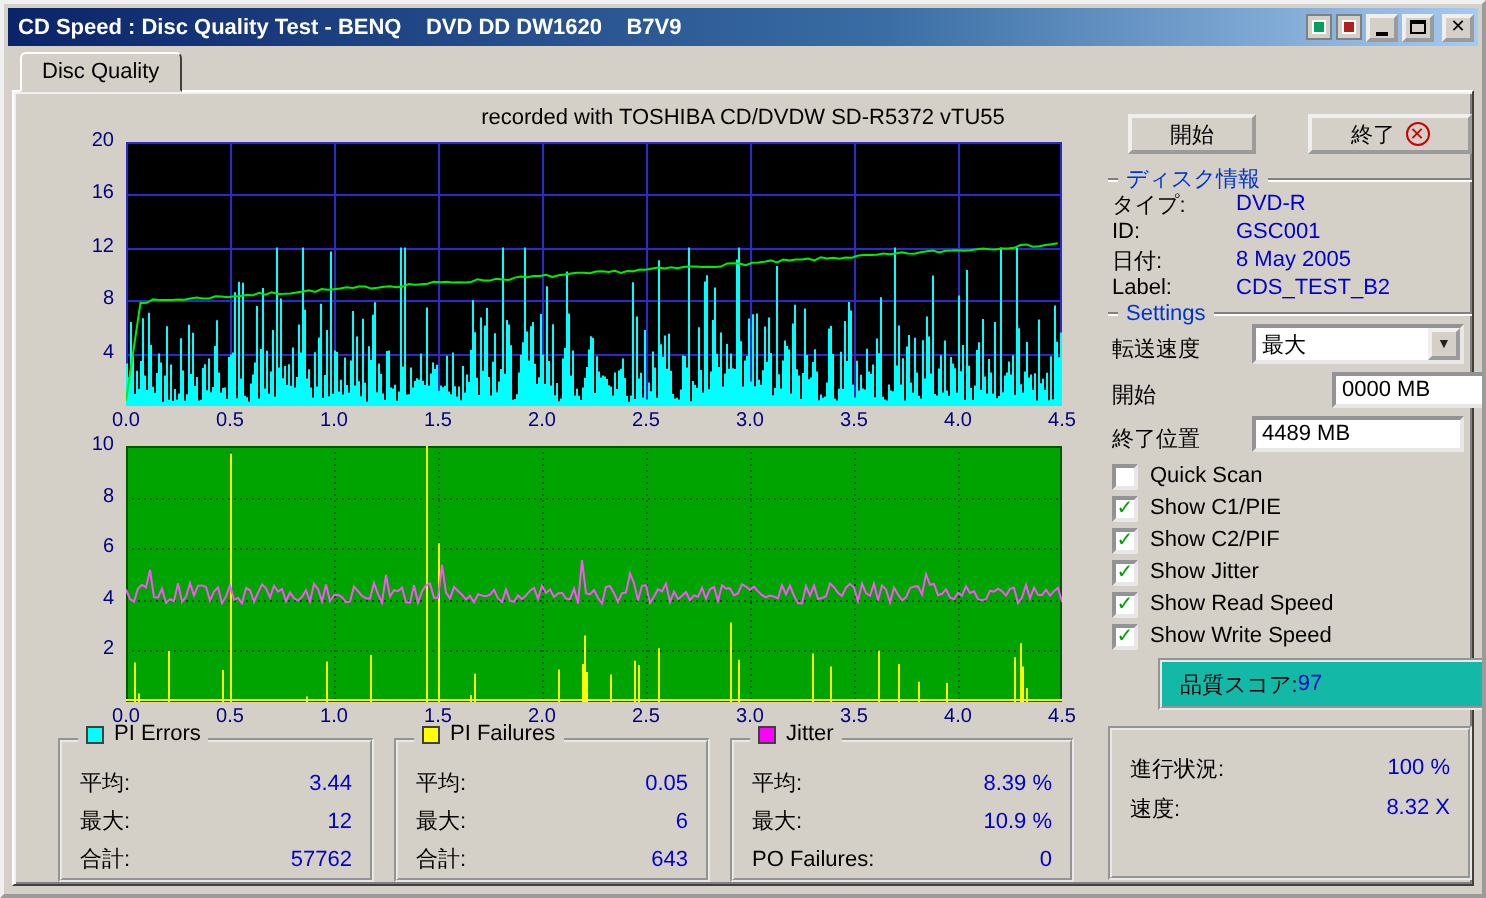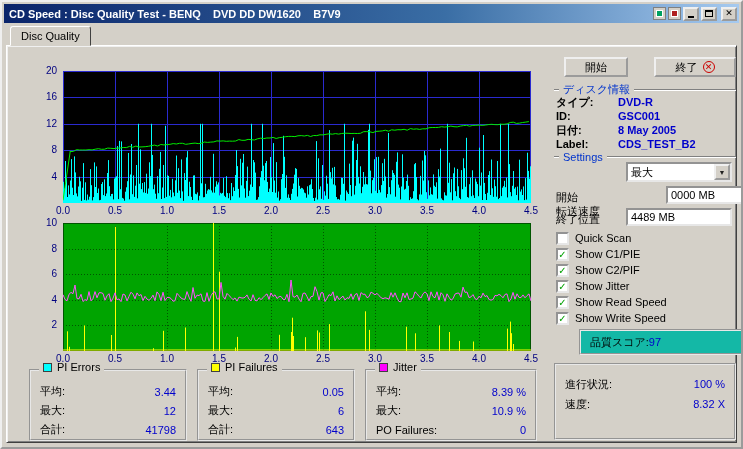--- a/index.html
+++ b/index.html
@@ -58,25 +58,25 @@
           text-align:center;}
   .section-header{position:absolute;display:flex;align-items:center;color:#0033cc;
                   font-size:11px;gap:4px;}
   .section-header::before{content:"";width:5px;border-top:1px solid #808080;
                   border-bottom:1px solid #fff;height:0;}
   .section-header::after{content:"";flex:1;border-top:1px solid #808080;
                   border-bottom:1px solid #fff;height:0;}
   #disc-header{left:547px;top:36px;width:182px;}
   #settings-header{left:547px;top:105px;width:182px;}
   #disc-info-rows{position:absolute;left:549px;top:49px;width:180px;font-size:11px;}
-  .info-row{height:14px;display:flex;align-items:center;font-weight:bold;}
+  .info-row{height:14px;display:flex;align-items:center;}
   .il{width:62px;color:#000;}
   .iv{color:#0000cc;}
   .field-label{position:absolute;font-size:11px;color:#000;}
-  #lbl-transfer{left:549px;top:121px;margin-top:37px;}
+  #lbl-transfer{left:549px;top:121px;}
   #lbl-start{left:549px;top:144px;}
   #lbl-end{left:549px;top:166px;}
   #combo-transfer{position:absolute;left:619px;top:116px;width:106px;height:20px;
        background:#fff;border:2px inset #e7e7e7;display:flex;align-items:center;font-size:11px;}
   .combo-val{flex:1;padding-left:3px;}
   .combo-btn{width:16px;align-self:stretch;background:#d4d0c8;border:2px outset #efefef;
        font-size:7px;display:flex;align-items:center;justify-content:center;color:#222;}
   input{position:absolute;width:106px;height:18px;background:#fff;border:2px inset #e7e7e7;
        font-size:11px;padding:0 3px;color:#000;}
   #input-start{left:619px;top:140px;margin-left:40px;}
@@ -115,20 +115,21 @@
           <span class="g-x">✕</span>
         </button>
     </div>
   </div>
 
   <div id="tab">
     <span>Disc Quality</span>
   </div>
 
   <div id="page">
+    <div class="note">recorded with TOSHIBA CD/DVDW SD-R5372 vTU55</div>
 
     <div id="chart1" class="chart"><svg width="468" height="132">
           <rect x="0.5" y="0.5" width="467" height="131" fill="#000000" stroke="#2a2ad0"></rect>
           <path d="M0.5 0V132M52.5 0V132M104.5 0V132M156.5 0V132M208.5 0V132M260.5 0V132M312.5 0V132M364.5 0V132M416.5 0V132M468.5 0V132M0 106.5H468M0 79.5H468M0 53.5H468M0 26.5H468M0 0.5H468" stroke="#2a2ad0" fill="none"></path>
           <path d="M0.5 132L0.5 110.8M1.5 132L1.5 117.6M2.5 132L2.5 90.0M3.5 132L3.5 106.9M4.5 132L4.5 126.0M5.5 132L5.5 114.4M6.5 132L6.5 123.4M7.5 132L7.5 109.5M8.5 132L8.5 88.1M9.5 132L9.5 116.7M10.5 132L10.5 124.0M11.5 132L11.5 85.4M12.5 132L12.5 101.4M13.5 132L13.5 122.4M14.5 132L14.5 125.4M15.5 132L15.5 115.5M16.5 132L16.5 105.8M17.5 132L17.5 110.3M18.5 132L18.5 129.9M19.5 132L19.5 116.7M20.5 132L20.5 92.1M21.5 132L21.5 128.9M22.5 132L22.5 111.3M23.5 132L23.5 129.4M24.5 132L24.5 123.5M25.5 132L25.5 128.7M26.5 132L26.5 125.7M27.5 132L27.5 98.1M28.5 132L28.5 114.2M29.5 132L29.5 129.4M30.5 132L30.5 126.1M31.5 132L31.5 91.4M32.5 132L32.5 116.0M33.5 132L33.5 95.4M34.5 132L34.5 122.0M35.5 132L35.5 117.5M36.5 132L36.5 129.2M37.5 132L37.5 128.9M38.5 132L38.5 113.0M39.5 132L39.5 111.1M40.5 132L40.5 124.1M41.5 132L41.5 108.3M42.5 132L42.5 125.1M43.5 132L43.5 122.5M44.5 132L44.5 102.0M45.5 132L45.5 89.1M46.5 132L46.5 115.2M47.5 132L47.5 125.2M48.5 132L48.5 123.0M49.5 132L49.5 122.8M50.5 132L50.5 128.4M51.5 132L51.5 107.5M52.5 132L52.5 106.2M53.5 132L53.5 105.3M54.5 132L54.5 75.1M55.5 132L55.5 128.1M56.5 132L56.5 69.9M57.5 132L57.5 118.2M58.5 132L58.5 70.4M59.5 132L59.5 126.9M60.5 132L60.5 127.6M61.5 132L61.5 129.7M62.5 132L62.5 120.7M63.5 132L63.5 116.3M64.5 132L64.5 110.2M65.5 132L65.5 82.0M66.5 132L66.5 128.3M67.5 132L67.5 103.5M68.5 132L68.5 73.0M69.5 132L69.5 123.2M70.5 132L70.5 104.4M71.5 132L71.5 125.9M72.5 132L72.5 114.7M73.5 132L73.5 94.0M74.5 132L74.5 127.3M75.5 132L75.5 52.8M76.5 132L76.5 112.7M77.5 132L77.5 78.3M78.5 132L78.5 118.1M79.5 132L79.5 112.0M80.5 132L80.5 121.4M81.5 132L81.5 111.1M82.5 132L82.5 121.9M83.5 132L83.5 102.7M84.5 132L84.5 122.7M85.5 132L85.5 117.5M86.5 132L86.5 91.3M87.5 132L87.5 105.2M88.5 132L88.5 52.8M89.5 132L89.5 83.9M90.5 132L90.5 118.2M91.5 132L91.5 113.6M92.5 132L92.5 122.7M93.5 132L93.5 127.8M94.5 132L94.5 105.1M95.5 132L95.5 122.2M96.5 132L96.5 97.8M97.5 132L97.5 80.9M98.5 132L98.5 128.0M99.5 132L99.5 116.5M100.5 132L100.5 94.0M101.5 132L101.5 127.1M102.5 132L102.5 54.8M103.5 132L103.5 125.9M104.5 132L104.5 104.2M105.5 132L105.5 104.9M106.5 132L106.5 124.7M107.5 132L107.5 118.9M108.5 132L108.5 126.3M109.5 132L109.5 107.8M110.5 132L110.5 121.5M111.5 132L111.5 125.2M112.5 132L112.5 109.3M113.5 132L113.5 84.5M114.5 132L114.5 121.8M115.5 132L115.5 97.2M116.5 132L116.5 119.6M117.5 132L117.5 127.1M118.5 132L118.5 88.4M119.5 132L119.5 120.4M120.5 132L120.5 129.8M121.5 132L121.5 102.1M122.5 132L122.5 109.0M123.5 132L123.5 86.4M124.5 132L124.5 80.1M125.5 132L125.5 125.1M126.5 132L126.5 110.7M127.5 132L127.5 116.0M128.5 132L128.5 125.8M129.5 132L129.5 129.0M130.5 132L130.5 104.5M131.5 132L131.5 104.3M132.5 132L132.5 122.8M133.5 132L133.5 123.3M134.5 132L134.5 121.4M135.5 132L135.5 129.4M136.5 132L136.5 124.8M137.5 132L137.5 52.8M138.5 132L138.5 112.3M139.5 132L139.5 52.8M140.5 132L140.5 126.3M141.5 132L141.5 126.1M142.5 132L142.5 112.8M143.5 132L143.5 122.8M144.5 132L144.5 119.5M145.5 132L145.5 118.1M146.5 132L146.5 118.7M147.5 132L147.5 105.8M148.5 132L148.5 119.4M149.5 132L149.5 121.5M150.5 132L150.5 82.8M151.5 132L151.5 121.7M152.5 132L152.5 115.7M153.5 132L153.5 110.3M154.5 132L154.5 113.5M155.5 132L155.5 111.4M156.5 132L156.5 124.4M157.5 132L157.5 121.8M158.5 132L158.5 122.6M159.5 132L159.5 121.9M160.5 132L160.5 106.9M161.5 132L161.5 124.8M162.5 132L162.5 126.1M163.5 132L163.5 105.2M164.5 132L164.5 122.1M165.5 132L165.5 127.2M166.5 132L166.5 122.2M167.5 132L167.5 129.1M168.5 132L168.5 112.0M169.5 132L169.5 125.2M170.5 132L170.5 116.3M171.5 132L171.5 120.0M172.5 132L172.5 104.0M173.5 132L173.5 79.1M174.5 132L174.5 95.1M175.5 132L175.5 117.9M176.5 132L176.5 126.5M177.5 132L177.5 87.8M178.5 132L178.5 114.4M179.5 132L179.5 91.7M180.5 132L180.5 83.0M181.5 132L181.5 117.5M182.5 132L182.5 126.7M183.5 132L183.5 109.9M184.5 132L184.5 95.6M185.5 132L185.5 125.1M186.5 132L186.5 119.7M187.5 132L187.5 113.5M188.5 132L188.5 52.8M189.5 132L189.5 115.9M190.5 132L190.5 89.0M191.5 132L191.5 91.3M192.5 132L192.5 101.6M193.5 132L193.5 128.9M194.5 132L194.5 128.5M195.5 132L195.5 126.1M196.5 132L196.5 115.3M197.5 132L197.5 106.4M198.5 132L198.5 100.1M199.5 132L199.5 52.8M200.5 132L200.5 94.7M201.5 132L201.5 109.2M202.5 132L202.5 92.1M203.5 132L203.5 90.0M204.5 132L204.5 110.9M205.5 132L205.5 121.0M206.5 132L206.5 117.6M207.5 132L207.5 86.0M208.5 132L208.5 106.2M209.5 132L209.5 121.0M210.5 132L210.5 72.1M211.5 132L211.5 109.5M212.5 132L212.5 121.7M213.5 132L213.5 91.1M214.5 132L214.5 126.6M215.5 132L215.5 120.5M216.5 132L216.5 129.6M217.5 132L217.5 128.2M218.5 132L218.5 108.2M219.5 132L219.5 103.0M220.5 132L220.5 64.8M221.5 132L221.5 85.8M222.5 132L222.5 116.9M223.5 132L223.5 104.3M224.5 132L224.5 126.7M225.5 132L225.5 123.4M226.5 132L226.5 126.9M227.5 132L227.5 129.0M228.5 132L228.5 122.8M229.5 132L229.5 117.9M230.5 132L230.5 112.5M231.5 132L231.5 103.7M232.5 132L232.5 97.1M233.5 132L233.5 97.9M234.5 132L234.5 125.5M235.5 132L235.5 107.1M236.5 132L236.5 114.8M237.5 132L237.5 117.8M238.5 132L238.5 116.8M239.5 132L239.5 117.2M240.5 132L240.5 118.5M241.5 132L241.5 121.6M242.5 132L242.5 122.3M243.5 132L243.5 126.7M244.5 132L244.5 115.3M245.5 132L245.5 123.5M246.5 132L246.5 114.2M247.5 132L247.5 113.4M248.5 132L248.5 108.2M249.5 132L249.5 118.0M250.5 132L250.5 127.0M251.5 132L251.5 129.9M252.5 132L252.5 126.7M253.5 132L253.5 70.1M254.5 132L254.5 128.5M255.5 132L255.5 87.3M256.5 132L256.5 118.3M257.5 132L257.5 115.4M258.5 132L258.5 127.8M259.5 132L259.5 94.0M260.5 132L260.5 128.8M261.5 132L261.5 120.3M262.5 132L262.5 124.6M263.5 132L263.5 104.7M264.5 132L264.5 112.7M265.5 132L265.5 127.9M266.5 132L266.5 59.1M267.5 132L267.5 101.1M268.5 132L268.5 107.4M269.5 132L269.5 96.8M270.5 132L270.5 113.4M271.5 132L271.5 95.9M272.5 132L272.5 114.4M273.5 132L273.5 126.0M274.5 132L274.5 128.3M275.5 132L275.5 127.9M276.5 132L276.5 128.7M277.5 132L277.5 123.7M278.5 132L278.5 106.7M279.5 132L279.5 107.0M280.5 132L280.5 112.8M281.5 132L281.5 52.8M282.5 132L282.5 129.6M283.5 132L283.5 119.5M284.5 132L284.5 121.4M285.5 132L285.5 123.0M286.5 132L286.5 92.6M287.5 132L287.5 114.0M288.5 132L288.5 125.2M289.5 132L289.5 69.7M290.5 132L290.5 66.6M291.5 132L291.5 123.6M292.5 132L292.5 114.8M293.5 132L293.5 89.0M294.5 132L294.5 72.8M295.5 132L295.5 105.9M296.5 132L296.5 112.5M297.5 132L297.5 95.3M298.5 132L298.5 122.2M299.5 132L299.5 115.8M300.5 132L300.5 101.0M301.5 132L301.5 113.4M302.5 132L302.5 105.7M303.5 132L303.5 113.1M304.5 132L304.5 113.5M305.5 132L305.5 58.8M306.5 132L306.5 52.8M307.5 132L307.5 99.6M308.5 132L308.5 122.3M309.5 132L309.5 109.2M310.5 132L310.5 107.0M311.5 132L311.5 88.2M312.5 132L312.5 119.8M313.5 132L313.5 86.1M314.5 132L314.5 122.1M315.5 132L315.5 85.8M316.5 132L316.5 118.9M317.5 132L317.5 121.4M318.5 132L318.5 114.1M319.5 132L319.5 92.2M320.5 132L320.5 109.9M321.5 132L321.5 87.8M322.5 132L322.5 105.5M323.5 132L323.5 126.6M324.5 132L324.5 123.0M325.5 132L325.5 62.0M326.5 132L326.5 116.1M327.5 132L327.5 123.3M328.5 132L328.5 109.2M329.5 132L329.5 99.2M330.5 132L330.5 102.0M331.5 132L331.5 103.8M332.5 132L332.5 125.7M333.5 132L333.5 90.8M334.5 132L334.5 81.4M335.5 132L335.5 113.6M336.5 132L336.5 116.7M337.5 132L337.5 128.4M338.5 132L338.5 115.5M339.5 132L339.5 83.3M340.5 132L340.5 106.5M341.5 132L341.5 118.6M342.5 132L342.5 117.8M343.5 132L343.5 110.0M344.5 132L344.5 103.6M345.5 132L345.5 114.8M346.5 132L346.5 129.1M347.5 132L347.5 126.2M348.5 132L348.5 127.9M349.5 132L349.5 127.3M350.5 132L350.5 120.2M351.5 132L351.5 93.2M352.5 132L352.5 92.0M353.5 132L353.5 106.0M354.5 132L354.5 128.2M355.5 132L355.5 129.3M356.5 132L356.5 123.4M357.5 132L357.5 104.9M358.5 132L358.5 123.5M359.5 132L359.5 89.5M360.5 132L360.5 109.5M361.5 132L361.5 80.0M362.5 132L362.5 84.3M363.5 132L363.5 121.2M364.5 132L364.5 127.8M365.5 132L365.5 109.4M366.5 132L366.5 124.3M367.5 132L367.5 116.4M368.5 132L368.5 123.2M369.5 132L369.5 123.7M370.5 132L370.5 103.4M371.5 132L371.5 114.7M372.5 132L372.5 116.0M373.5 132L373.5 111.3M374.5 132L374.5 127.6M375.5 132L375.5 98.2M376.5 132L376.5 105.6M377.5 132L377.5 77.6M378.5 132L378.5 127.4M379.5 132L379.5 128.8M380.5 132L380.5 129.3M381.5 132L381.5 121.3M382.5 132L382.5 124.3M383.5 132L383.5 124.6M384.5 132L384.5 52.8M385.5 132L385.5 111.8M386.5 132L386.5 91.7M387.5 132L387.5 121.3M388.5 132L388.5 108.1M389.5 132L389.5 129.3M390.5 132L390.5 102.3M391.5 132L391.5 96.5M392.5 132L392.5 120.2M393.5 132L393.5 125.2M394.5 132L394.5 97.9M395.5 132L395.5 115.3M396.5 132L396.5 126.9M397.5 132L397.5 128.2M398.5 132L398.5 99.1M399.5 132L399.5 118.2M400.5 132L400.5 87.3M401.5 132L401.5 97.2M402.5 132L402.5 115.8M403.5 132L403.5 66.8M404.5 132L404.5 126.0M405.5 132L405.5 126.7M406.5 132L406.5 113.2M407.5 132L407.5 106.6M408.5 132L408.5 125.2M409.5 132L409.5 99.3M410.5 132L410.5 124.3M411.5 132L411.5 127.0M412.5 132L412.5 107.5M413.5 132L413.5 110.7M414.5 132L414.5 113.1M415.5 132L415.5 125.2M416.5 132L416.5 76.7M417.5 132L417.5 114.6M418.5 132L418.5 101.5M419.5 132L419.5 129.0M420.5 132L420.5 64.0M421.5 132L421.5 111.9M422.5 132L422.5 123.0M423.5 132L423.5 129.0M424.5 132L424.5 121.8M425.5 132L425.5 104.0M426.5 132L426.5 100.1M427.5 132L427.5 124.0M428.5 132L428.5 88.5M429.5 132L429.5 117.3M430.5 132L430.5 125.8M431.5 132L431.5 108.5M432.5 132L432.5 115.2M433.5 132L433.5 125.7M434.5 132L434.5 90.0M435.5 132L435.5 128.1M436.5 132L436.5 127.0M437.5 132L437.5 52.8M438.5 132L438.5 125.1M439.5 132L439.5 116.7M440.5 132L440.5 115.2M441.5 132L441.5 109.8M442.5 132L442.5 116.2M443.5 132L443.5 106.6M444.5 132L444.5 126.4M445.5 132L445.5 52.8M446.5 132L446.5 93.1M447.5 132L447.5 121.1M448.5 132L448.5 125.2M449.5 132L449.5 114.8M450.5 132L450.5 100.0M451.5 132L451.5 117.7M452.5 132L452.5 116.2M453.5 132L453.5 124.0M454.5 132L454.5 115.6M455.5 132L455.5 129.3M456.5 132L456.5 88.7M457.5 132L457.5 120.6M458.5 132L458.5 118.4M459.5 132L459.5 124.0M460.5 132L460.5 115.4M461.5 132L461.5 129.1M462.5 132L462.5 107.1M463.5 132L463.5 128.6M464.5 132L464.5 81.7M465.5 132L465.5 99.9M466.5 132L466.5 107.6M467.5 132L467.5 95.3" stroke="#00ffff" fill="none"></path>
           <polyline points="0,129.4 7.3,79.9 7.3,80.6 10.4,80.4 13.5,78.7 16.6,79.0 19.8,79.0 22.9,79.0 26.0,78.7 29.1,78.9 32.2,78.2 35.4,77.7 38.5,78.3 41.6,78.2 44.7,77.1 47.8,77.3 51.0,77.6 54.1,77.1 57.2,77.0 60.3,76.5 63.4,76.6 66.6,75.4 69.7,76.3 72.8,75.1 75.9,76.0 79.0,75.9 82.2,75.7 85.3,75.3 88.4,74.7 91.5,74.1 94.6,75.0 97.8,73.5 100.9,73.9 104.0,73.6 107.1,73.3 110.2,72.6 113.4,73.0 116.5,72.3 119.6,72.3 122.7,73.3 125.8,72.9 129.0,72.4 132.1,72.1 135.2,72.6 138.3,72.3 141.4,71.0 144.6,71.4 147.7,71.1 150.8,70.9 153.9,69.9 157.0,70.1 160.2,69.9 163.3,70.3 166.4,70.1 169.5,70.2 172.6,70.0 175.8,68.6 178.9,69.3 182.0,69.3 185.1,68.4 188.2,68.7 191.4,69.0 194.5,67.8 197.6,67.2 200.7,67.6 203.8,67.0 207.0,67.0 210.1,66.4 213.2,67.5 216.3,66.6 219.4,66.3 222.6,65.7 225.7,65.4 228.8,65.4 231.9,65.6 235.0,64.8 238.2,64.6 241.3,65.0 244.4,64.4 247.5,65.5 250.6,64.5 253.8,64.6 256.9,63.8 260.0,63.9 263.1,63.3 266.2,62.8 269.4,63.2 272.5,62.6 275.6,63.1 278.7,62.5 281.8,62.2 285.0,62.3 288.1,62.5 291.2,62.4 294.3,62.5 297.4,62.3 300.6,60.7 303.7,60.6 306.8,60.8 309.9,61.6 313.0,60.4 316.2,60.2 319.3,59.9 322.4,59.2 325.5,60.2 328.6,58.8 331.8,59.2 334.9,58.7 338.0,58.8 341.1,58.3 344.2,59.2 347.4,57.6 350.5,58.2 353.6,57.9 356.7,58.4 359.8,57.8 363.0,57.9 366.1,56.7 369.2,56.5 372.3,56.5 375.4,56.4 378.6,55.7 381.7,56.1 384.8,55.7 387.9,55.1 391.0,55.7 394.2,55.9 397.3,55.1 400.4,54.6 403.5,54.3 406.6,55.2 409.8,54.4 412.9,54.3 416.0,54.1 419.1,54.4 422.2,54.1 425.4,53.6 428.5,53.3 431.6,53.6 434.7,53.7 437.8,53.2 441.0,53.3 444.1,52.9 447.2,51.5 450.3,51.2 453.4,52.4 456.6,52.1 459.7,51.5 462.8,51.1 465.9,50.6" fill="none" stroke="#00ee00"></polyline>
         </svg></div>
     <div id="chart2" class="chart"><svg width="468" height="128">
           <rect x="0.5" y="0.5" width="467" height="127" fill="#00a400" stroke="#005500"></rect>
           <path d="M0.5 0V128M52.5 0V128M104.5 0V128M156.5 0V128M208.5 0V128M260.5 0V128M312.5 0V128M364.5 0V128M416.5 0V128M468.5 0V128M0 102.5H468M0 77.5H468M0 51.5H468M0 26.5H468M0 0.5H468" stroke="#005500" fill="none" stroke-dasharray="1,2"></path>
@@ -145,21 +146,21 @@
           <div class="stat-row">
             <span>平均:</span>
             <span class="val">3.44</span>
           </div>
           <div class="stat-row">
             <span>最大:</span>
             <span class="val">12</span>
           </div>
           <div class="stat-row">
             <span>合計:</span>
-            <span class="val">41798</span>
+            <span class="val">57762</span>
           </div>
         </div>
         <div class="stat-box etched" style="width: 158px;">
           <div class="stat-legend">
             <span class="legend-sq" style="background: rgb(255, 255, 0);"></span>
             <span>PI Failures</span>
           </div>
           <div class="stat-row">
             <span>平均:</span>
             <span class="val">0.05</span>

